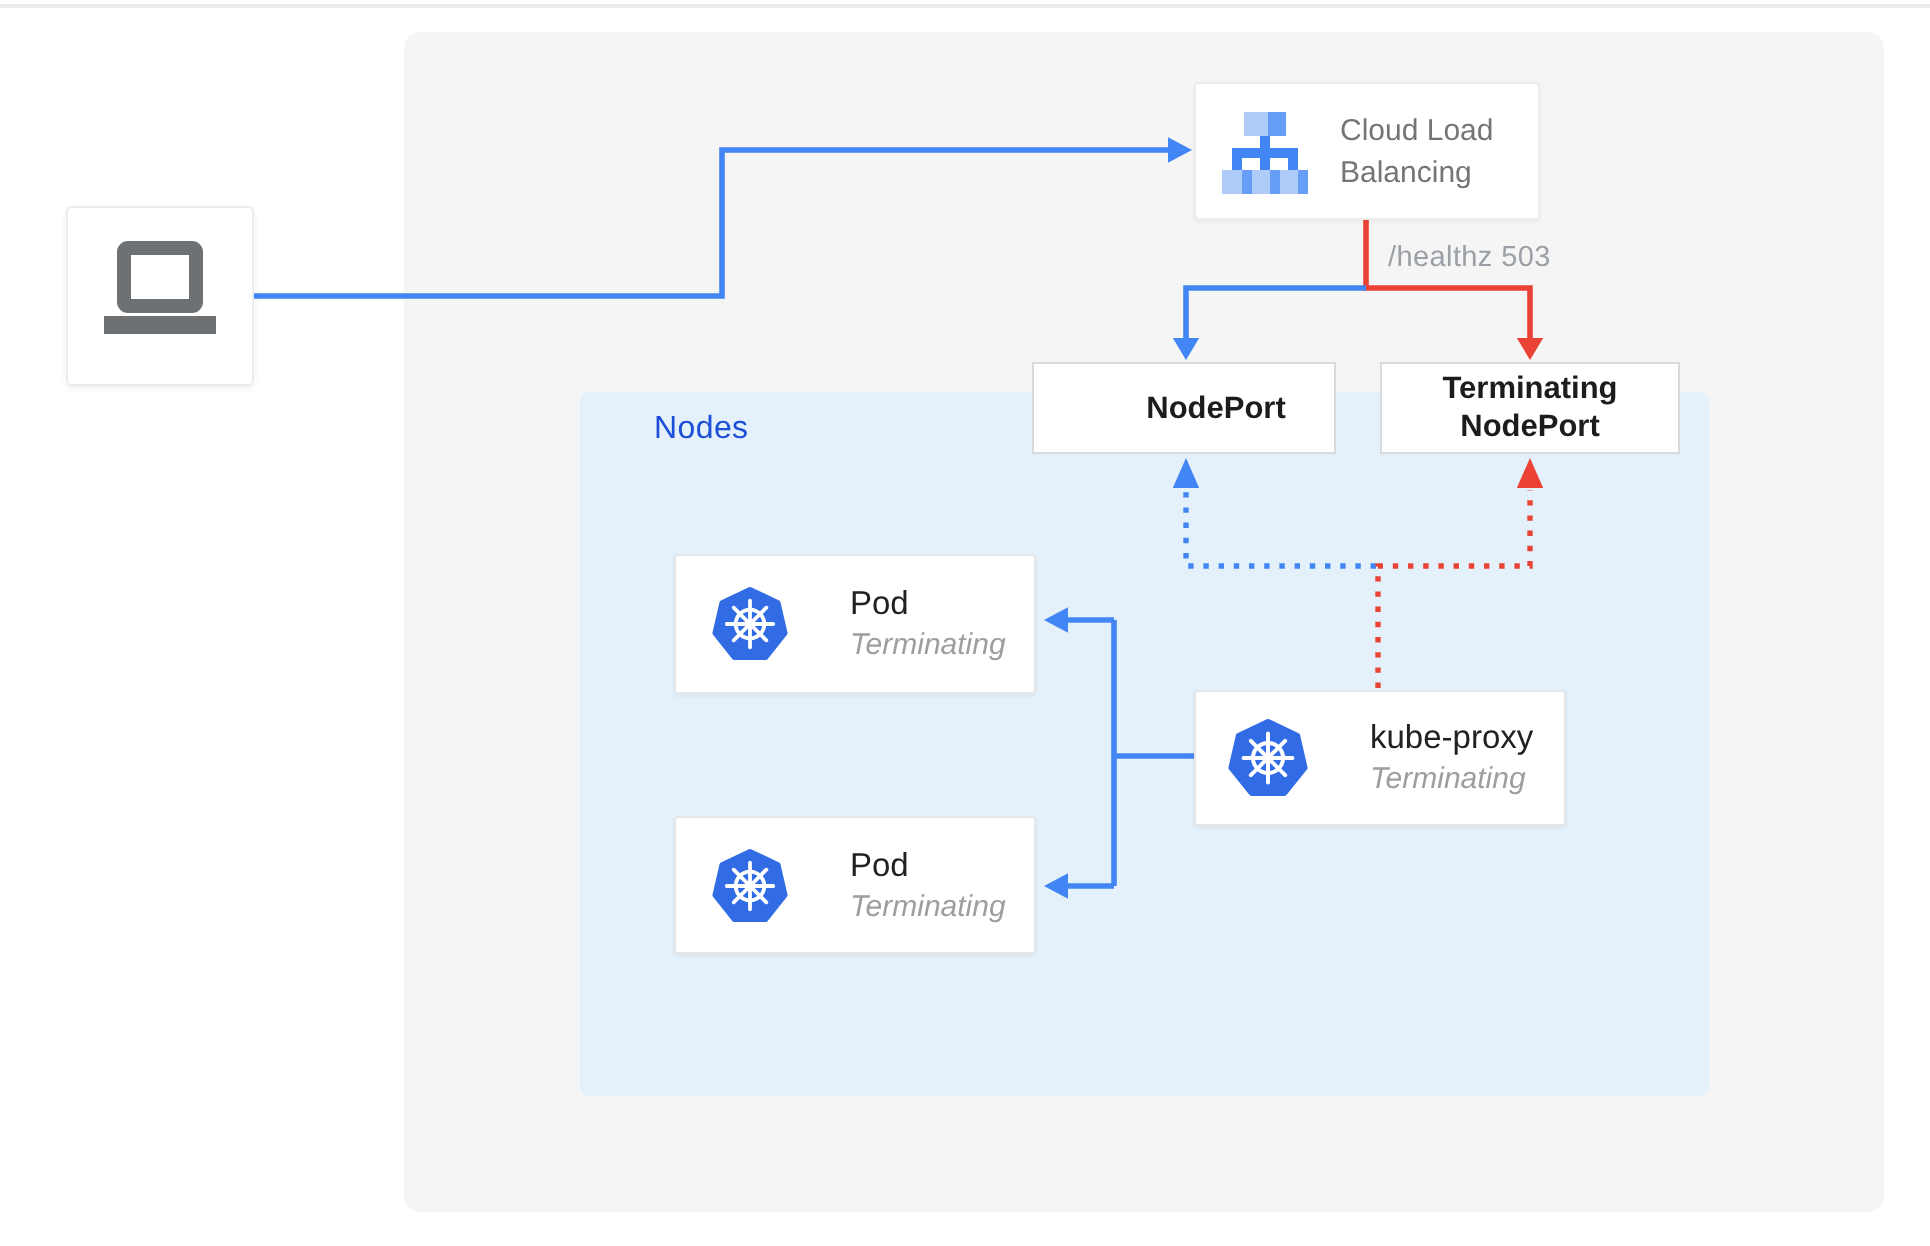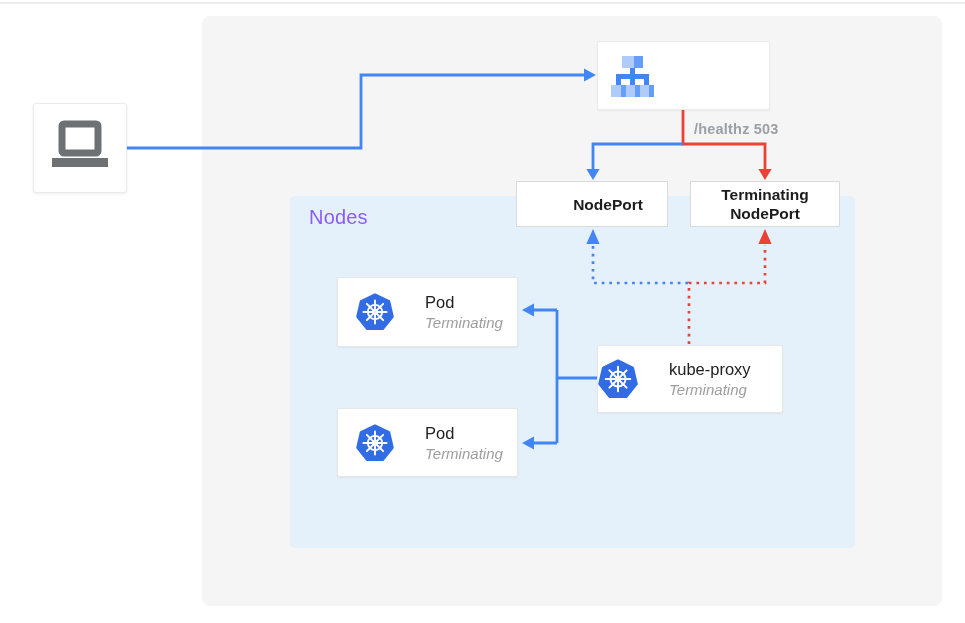--- a/index.html
+++ b/index.html
@@ -7,56 +7,56 @@
   body { font-family: "Liberation Sans", "DejaVu Sans", sans-serif; position: relative; }
 
   .top-hairline { position: absolute; left: 0; top: 2px; width: 965px; height: 2px;
     background: #ececec; }
 
   .stage { position: absolute; left: 202px; top: 16px; width: 740px; height: 590px;
     background: #f5f5f5; border-radius: 8px; }
 
   .nodes-panel { position: absolute; left: 290px; top: 196px; width: 565px; height: 352px;
     background: #e4f1fb; border-radius: 5px; z-index: 1; }
-  .nodes-label { position: absolute; left: 19px; top: 10px; font-size: 20px;
-    color: #8b5cf6; letter-spacing: 0.2px; }
+  .nodes-label { position: absolute; left: 37px; top: 10px; font-size: 16px;
+    color: #1d4ed8; letter-spacing: 0.2px; }
 
   svg.wires { position: absolute; left: 0; top: 0; width: 965px; height: 623px;
     z-index: 2; pointer-events: none; }
 
   .card { position: absolute; background: #ffffff; z-index: 3; }
 
   .client-card { left: 33px; top: 103px; width: 94px; height: 90px;
     border: 1px solid #ebebeb; border-radius: 3px;
     box-shadow: 0 1px 3px rgba(0,0,0,0.07);
     display: flex; align-items: center; justify-content: center; }
 
   .clb-card { left: 597px; top: 41px; width: 173px; height: 69px;
     border: 1px solid #ececec; border-radius: 2px;
     box-shadow: 0 1px 2px rgba(0,0,0,0.05);
     display: flex; align-items: center; padding-left: 10px; }
   .clb-label { width: 96px; margin-left: 12px; font-size: 15px; line-height: 21px;
     color: #757575; }
 
   .healthz-label { position: absolute; left: 694px; top: 121px; z-index: 3;
-    font-size: 14.5px; font-weight: bold; color: #9aa0a6; letter-spacing: 0.2px; }
+    font-size: 14.5px; font-weight: normal; color: #9aa0a6; letter-spacing: 0.2px; }
 
   .port-card { border: 1px solid #dadada; display: flex; align-items: center;
     justify-content: center; text-align: center;
     font-size: 15.5px; font-weight: bold; color: #1c1c1c; line-height: 19px; }
   .nodeport-card { left: 516px; top: 181px; width: 152px; height: 46px; padding-left: 32px; }
   .hc-nodeport-card { left: 690px; top: 181px; width: 150px; height: 46px; }
   .hc-nodeport-card .port-text { width: 120px; }
 
   .k8s-card { border: 1px solid #e7e7e7; border-radius: 2px;
     box-shadow: 0 1px 2px rgba(0,0,0,0.06);
     display: flex; align-items: center; }
   .pod-card-1 { left: 337px; top: 277px; width: 181px; height: 70px; padding-left: 18px; }
   .pod-card-2 { left: 337px; top: 408px; width: 181px; height: 69px; padding-left: 18px; }
-  .kubeproxy-card { left: 597px; top: 345px; width: 186px; height: 68px; }
+  .kubeproxy-card { left: 597px; top: 345px; width: 186px; height: 68px; padding-left: 16px; }
 
   .k8s-text { margin-left: 31px; }
   .k8s-title { font-size: 16.5px; color: #212121; }
   .k8s-sub { font-size: 15px; color: #9e9e9e; margin-top: 2px; font-style: italic; }
 </style>
 </head>
 <body>
 
 <div class="top-hairline"></div>
 
@@ -116,20 +116,21 @@
     <rect x="8" y="25" width="5" height="8" fill="#4285f4"></rect>
     <rect x="22" y="25" width="5" height="8" fill="#4285f4"></rect>
     <rect x="36" y="25" width="5" height="8" fill="#4285f4"></rect>
     <rect x="3" y="31" width="10" height="12" fill="#aecbfa"></rect>
     <rect x="13" y="31" width="5" height="12" fill="#669df6"></rect>
     <rect x="18" y="31" width="9" height="12" fill="#aecbfa"></rect>
     <rect x="27" y="31" width="5" height="12" fill="#669df6"></rect>
     <rect x="32" y="31" width="9" height="12" fill="#aecbfa"></rect>
     <rect x="41" y="31" width="5" height="12" fill="#669df6"></rect>
   </svg>
+  <div class="clb-label">Cloud Load Balancing</div>
 </div>
 
 <div class="healthz-label">/healthz 503</div>
 
 <div class="card port-card nodeport-card">
   <span>NodePort</span>
 </div>
 
 <div class="card port-card hc-nodeport-card">
   <span class="port-text">Terminating NodePort</span>

